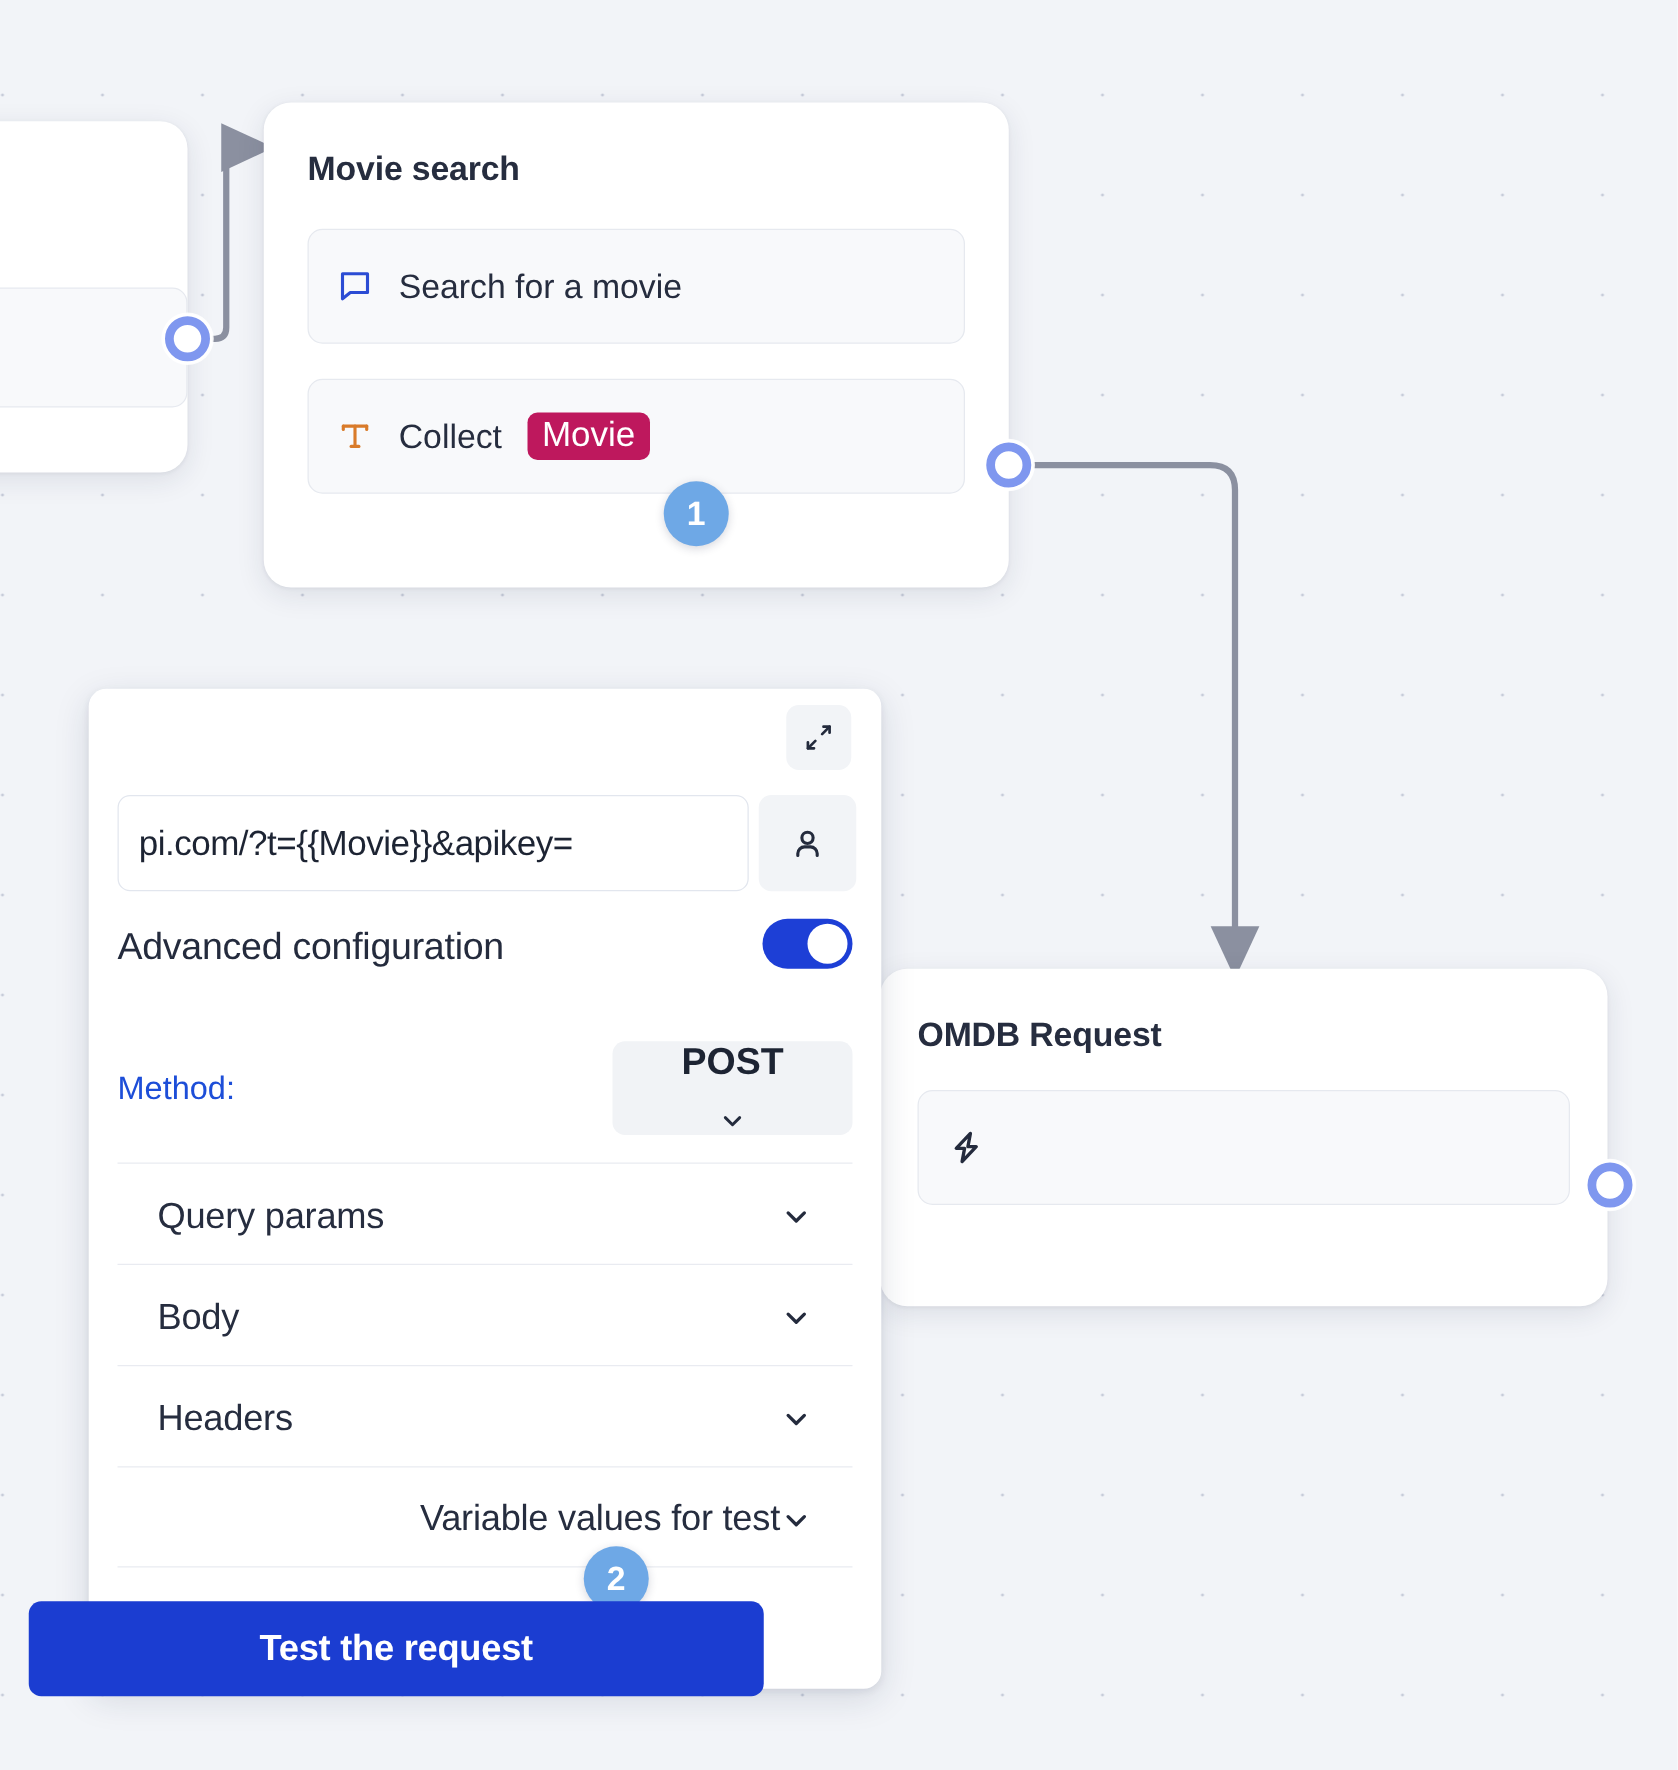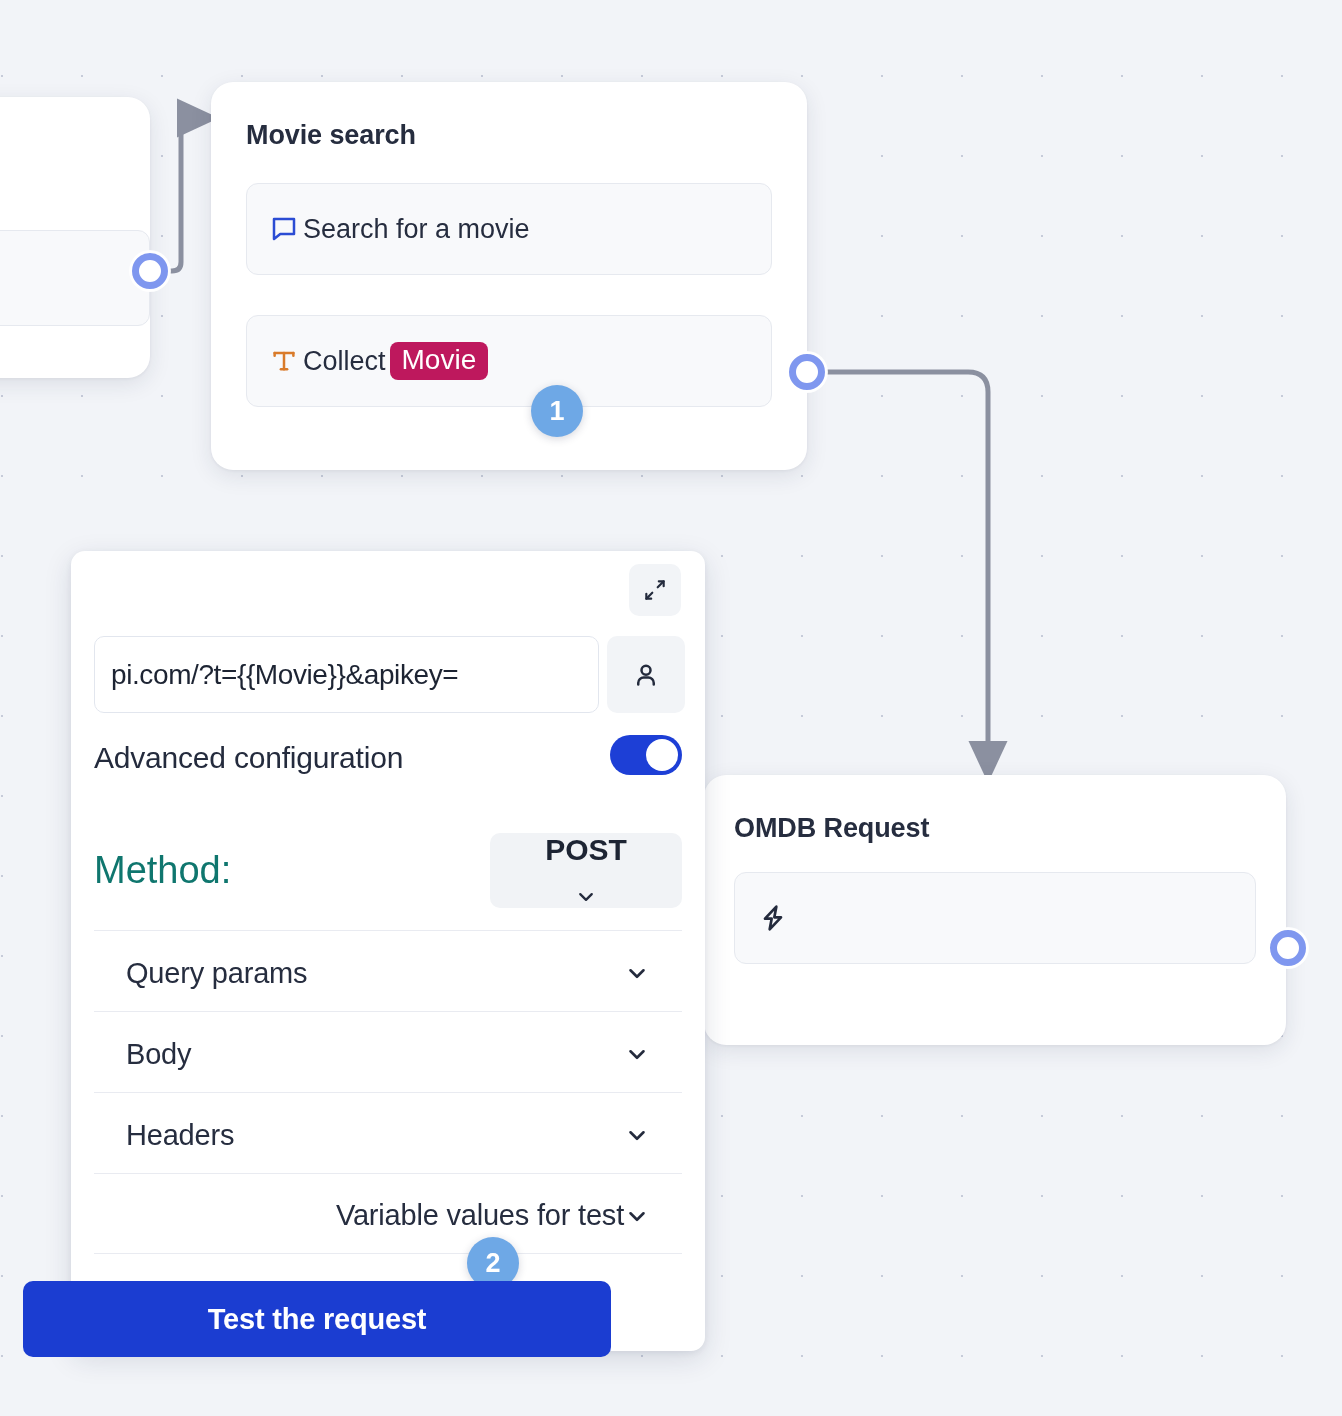--- a/index.html
+++ b/index.html
@@ -44,21 +44,21 @@
   .node-title {
     font-size: 27px;
     font-weight: bold;
     color: #262d3f;
     letter-spacing: -0.1px;
   }
 
   .node-row {
     display: flex;
     align-items: center;
-    gap: 4px;
+    gap: 20px;
     background: #f8f9fb;
     border: 1px solid #e6e9ef;
     border-radius: 12px;
     padding: 0 22px;
     height: 92px;
     font-size: 27px;
     color: #262d3f;
   }
 
   .row-icon { display: flex; align-items: center; justify-content: center; flex: 0 0 auto; }
@@ -120,21 +120,21 @@
     border-radius: 12px;
   }
 
   
   #node-movie {
     left: 211px; top: 82px;
     width: 596px; height: 388px;
     padding: 38px 35px;
   }
   #node-movie .node-title { margin-bottom: 32px; }
-  #node-movie .node-row + .node-row { margin-top: 40px; }
+  #node-movie .node-row + .node-row { margin-top: 28px; }
 
   
   #node-omdb {
     left: 704px; top: 775px;
     width: 582px; height: 270px;
     padding: 38px 30px;
   }
   #node-omdb .node-title { margin-bottom: 28px; }
 
   
@@ -215,21 +215,21 @@
   }
 
   .method-row {
     position: absolute;
     left: 23px; top: 282px;
     width: 588px;
     display: flex;
     align-items: center;
     justify-content: space-between;
   }
-  .method-label { font-size: 38px; color: #0f766e; text-align: right; }
+  .method-label { font-size: 26px; color: #1d4ed8; text-align: right; }
   .method-select {
     background: #f1f3f6;
     border-radius: 10px;
     width: 192px; height: 75px;
     display: flex;
     align-items: center;
     justify-content: center;
     gap: 18px;
     cursor: pointer;
     flex-direction: column;

